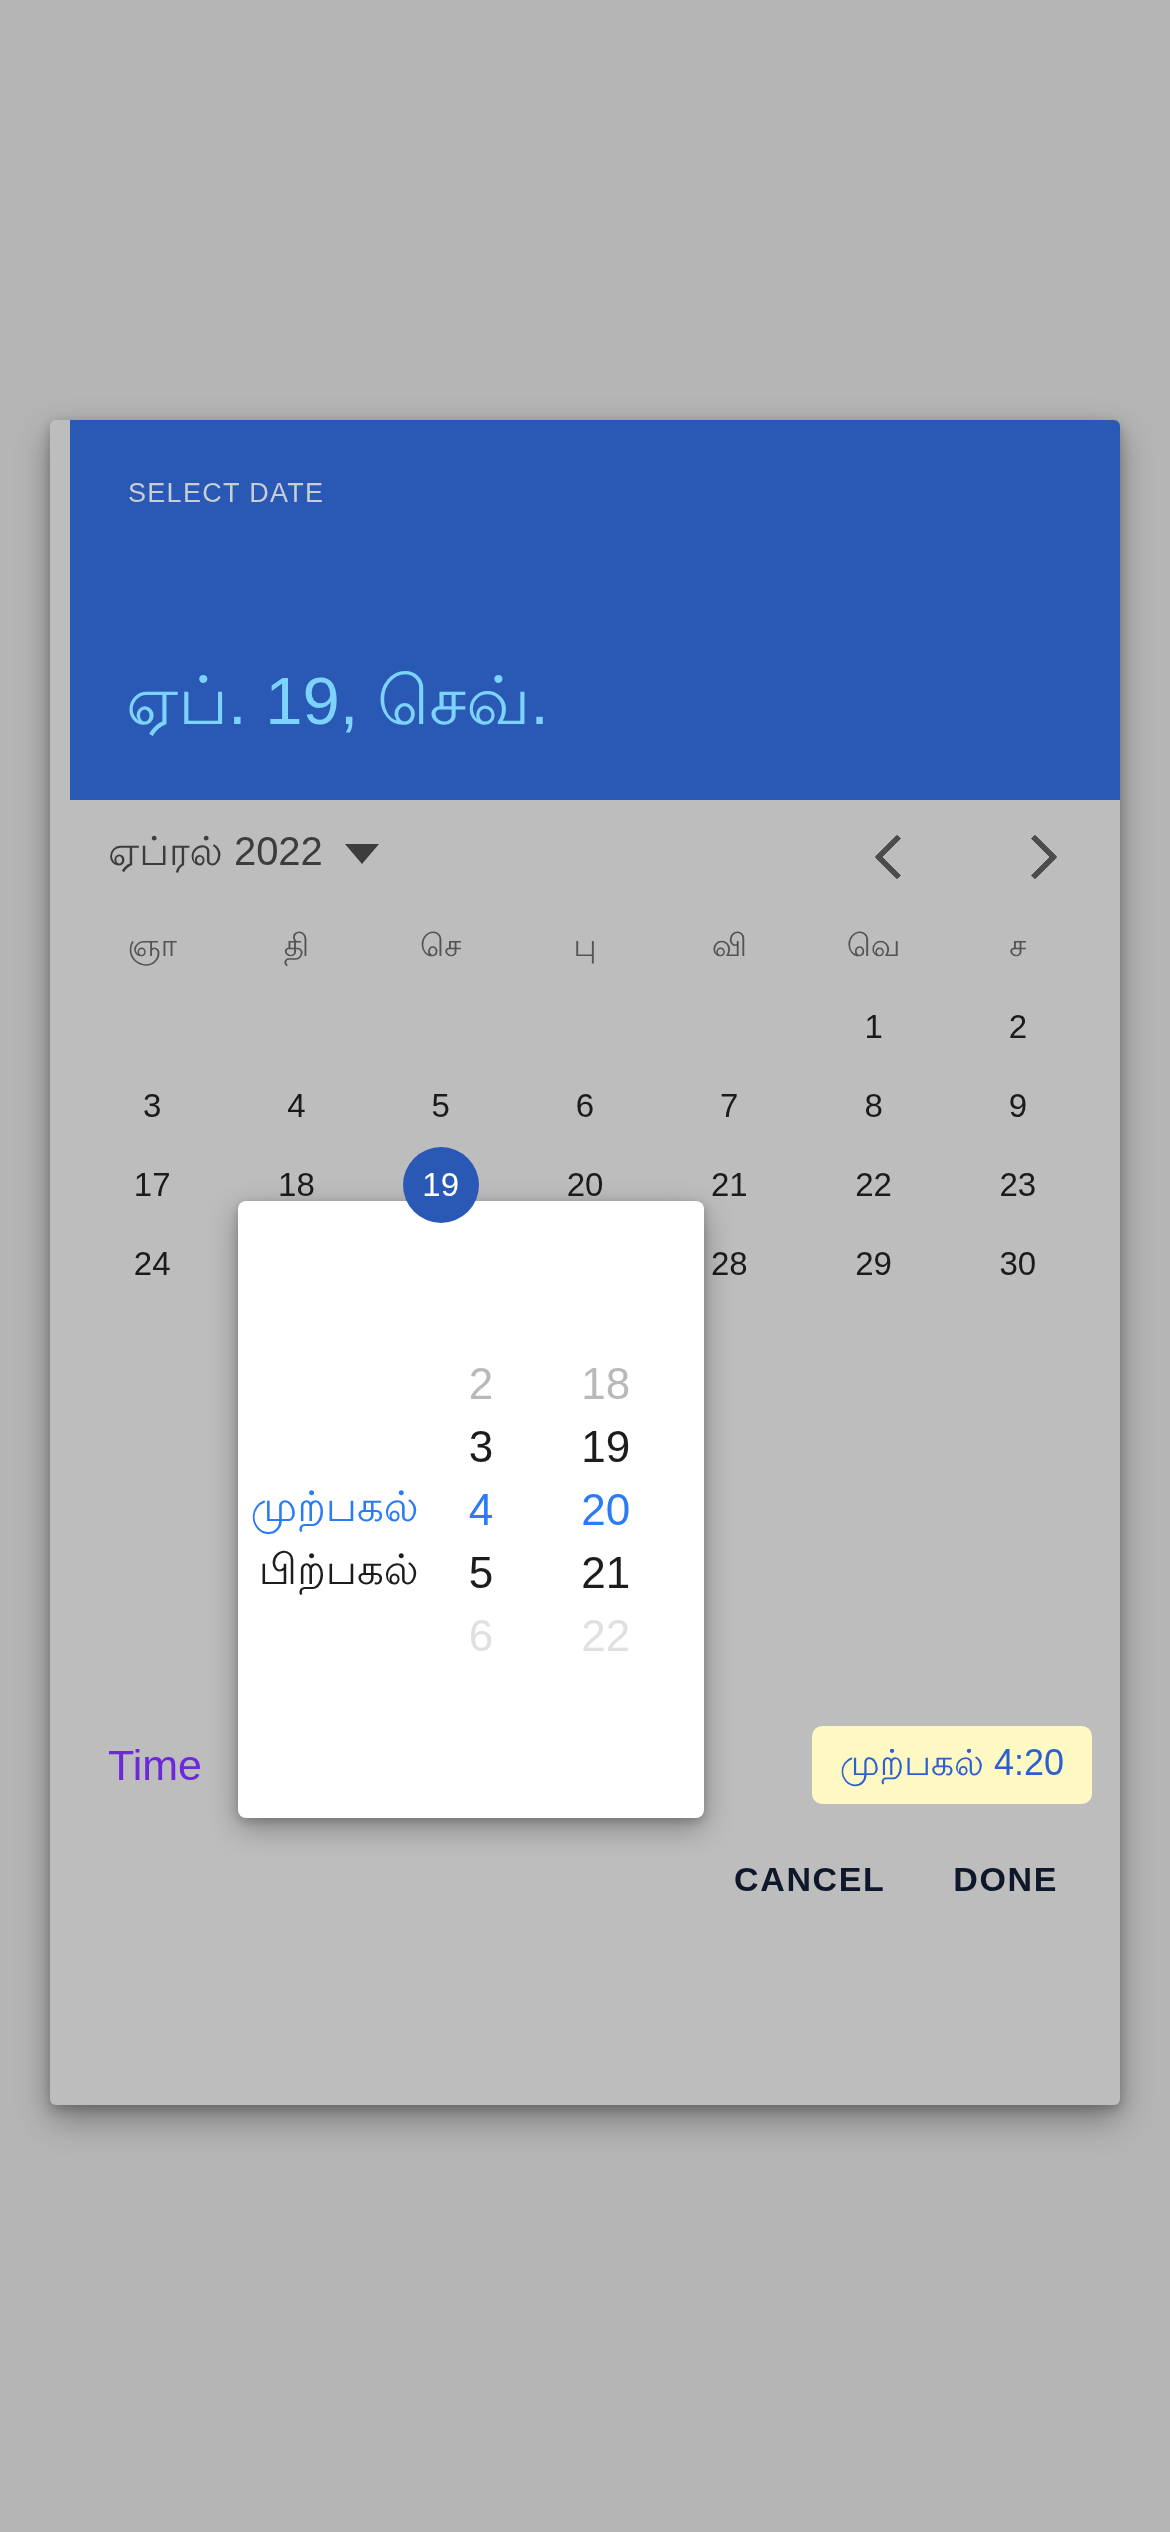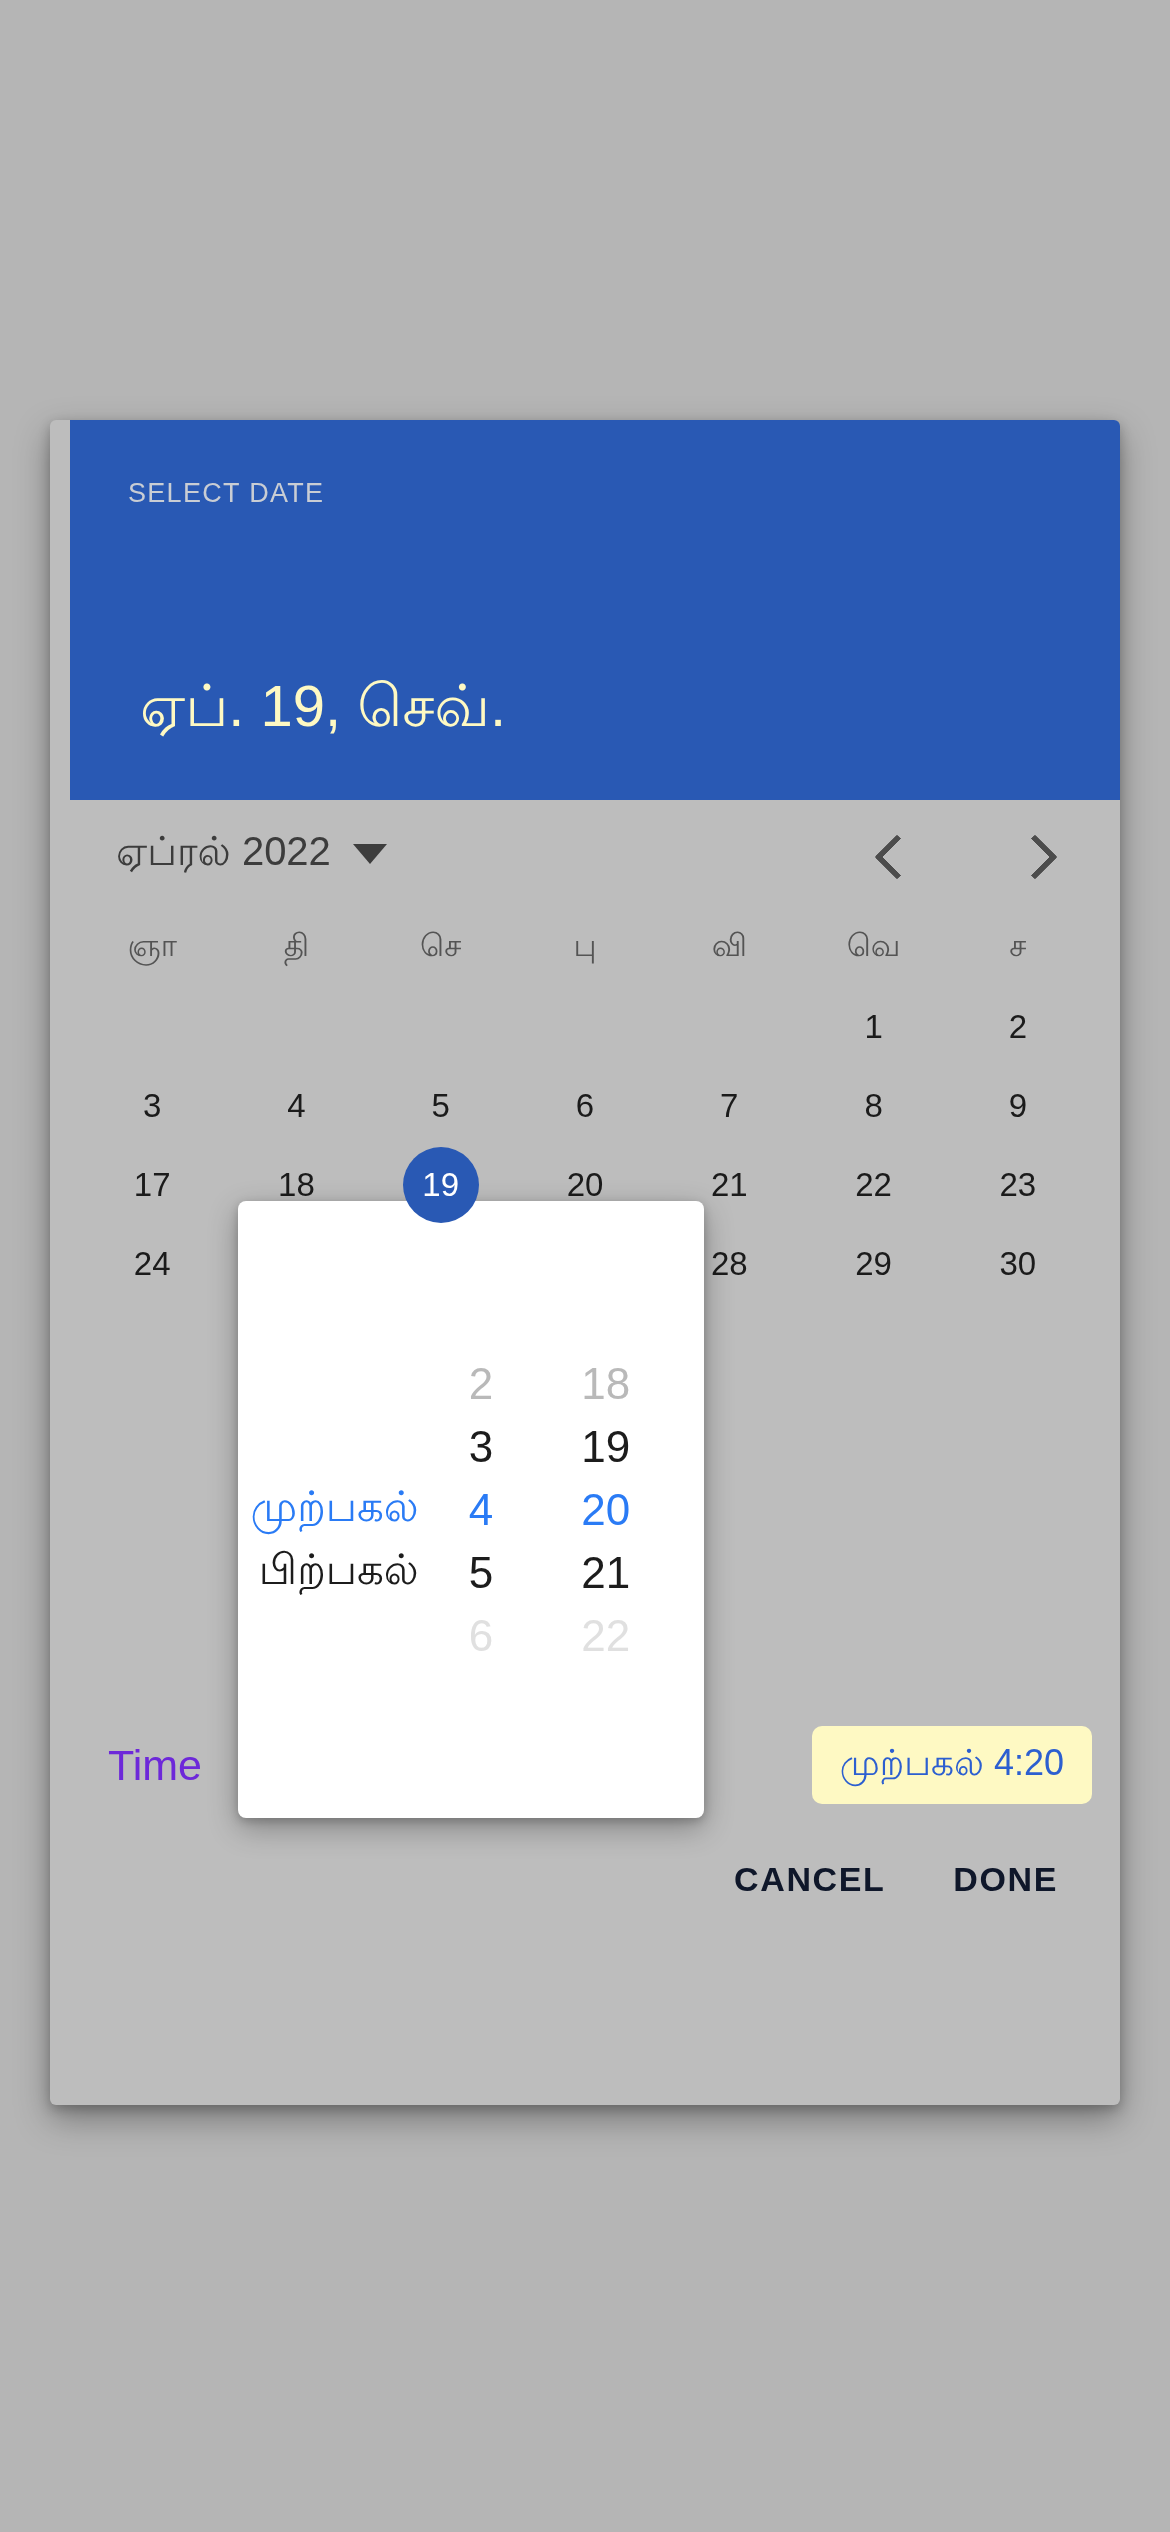--- a/index.html
+++ b/index.html
@@ -45,24 +45,24 @@
     margin-left: 20px;
   }
   #header-eyebrow {
     color: #c9cdd4;
     font-size: 27px;
     letter-spacing: 1.3px;
     font-weight: 400;
   }
   #header-date {
     position: absolute;
-    left: 70px;
+    left: 56px;
     bottom: 62px;
-    color: #fef9c3;
-    font-size: 58px;
+    color: #7dd3fc;
+    font-size: 67px;
     font-weight: 400;
     line-height: 1.1;
     white-space: nowrap;
   }
 
   
   #month-nav {
     height: 108px;
     position: relative;
     display: flex;
@@ -73,21 +73,20 @@
     left: 58px;
     display: flex;
     align-items: center;
     gap: 22px;
     cursor: pointer;
   }
   #month-label {
     font-size: 40px;
     color: #3c3c3c;
     font-weight: 400;
-    margin-left: 8px;
   }
   .caret-down {
     width: 0; height: 0;
     border-left: 17px solid transparent;
     border-right: 17px solid transparent;
     border-top: 20px solid #3d3d3d;
   }
   #nav-arrows {
     position: absolute;
     right: 62px;

